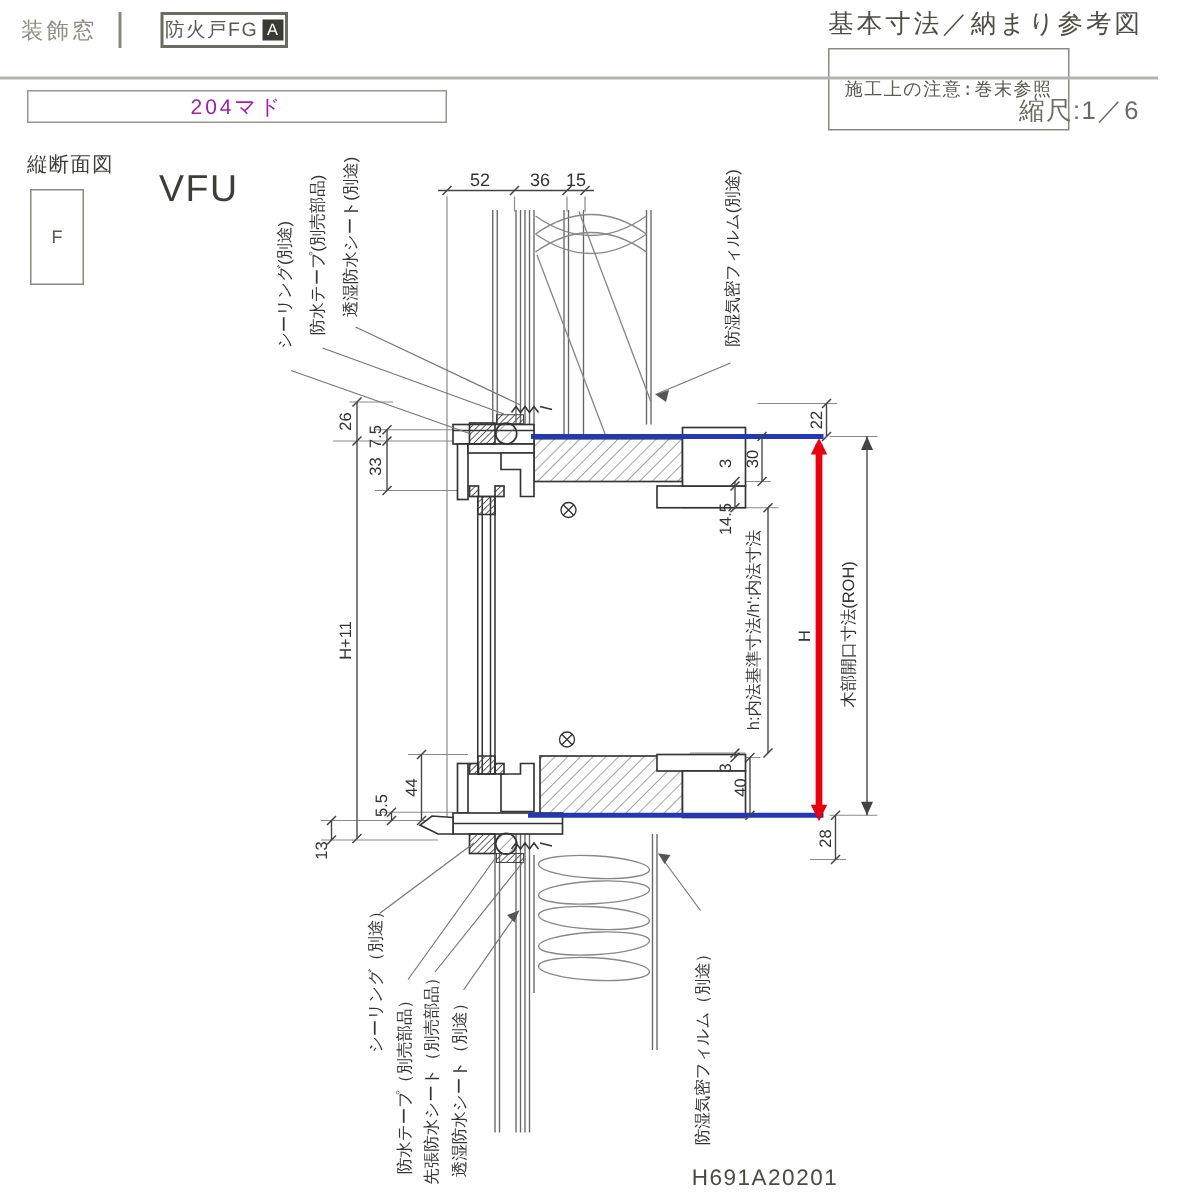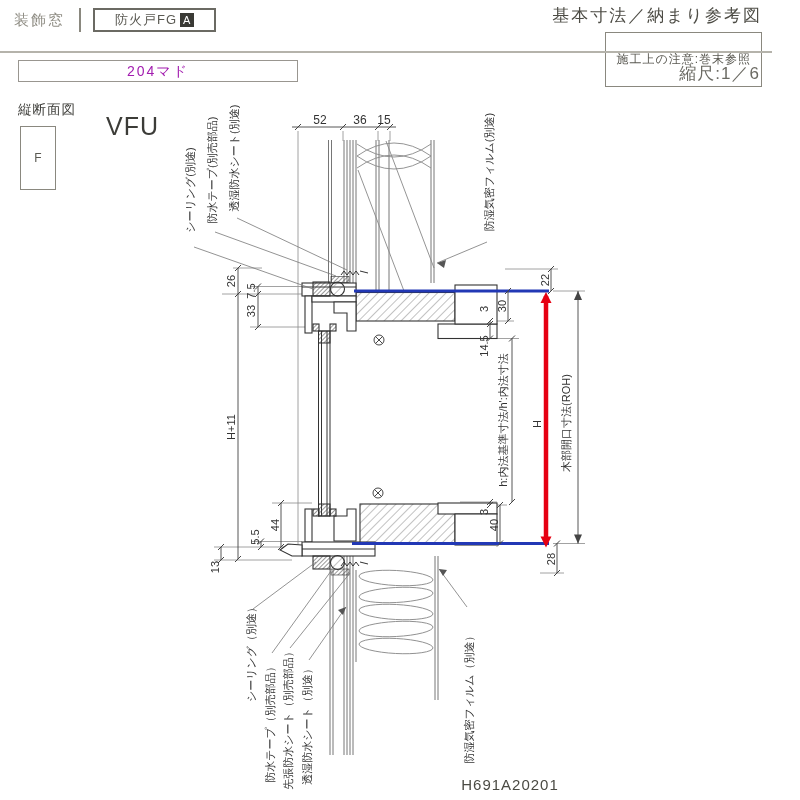--- a/index.html
+++ b/index.html
@@ -1,23 +1,23 @@
 <!DOCTYPE html>
 <html><head>
 <meta charset="utf-8">
 <style>
   html,body{margin:0;padding:0;background:#ffffff;font-family:"Liberation Sans",sans-serif;}
   .page{position:relative;width:772px;height:800px;background:#fff;overflow:hidden;}
   .hdr-left{position:absolute;left:14px;top:8px;display:flex;align-items:center;}
   .category{font-size:15px;color:#908e85;letter-spacing:2px;}
   .vbar{display:inline-block;width:2px;height:24px;background:#8a887f;margin:0 12px 0 14px;}
   .title{font-size:22px;color:#4d4c45;letter-spacing:3px;}
-  .badge{display:inline-flex;align-items:center;border:2px solid #6b6a63;color:#5a5952;font-size:13px;padding:1px 20px;letter-spacing:1px;}
+  .badge{display:inline-flex;align-items:center;border:2px solid #6b6a63;color:#5a5952;font-size:13px;padding:1px 1px;margin-left:14px;letter-spacing:1px;}
   .grade{display:inline-block;background:#3a3a35;color:#fff;font-size:11px;padding:0 3px;margin-left:3px;line-height:14px;}
-  .hdr-right{position:absolute;right:10px;top:4px;text-align:right;}
+  .hdr-right{position:absolute;right:10px;top:4px;text-align:left;font-family:Liberation Mono, monospace;}
   .doc-type{font-size:17px;color:#4d4c45;letter-spacing:2px;}
   .note-box{display:inline-block;border:1px solid #8a887f;font-size:12px;color:#5a5952;padding:18px 10px;margin-top:5px;letter-spacing:1px;}
   .rule{position:absolute;left:0;top:51px;width:800px;height:2px;background:#b5b3ab;}
   .model-box{position:absolute;left:18px;top:60px;width:278px;height:20px;border:1px solid #999690;text-align:center;line-height:20px;font-size:14px;color:#a21caf;letter-spacing:2px;}
   .scale{position:absolute;right:12px;top:62px;font-size:17px;color:#6b6a63;letter-spacing:1px;}
   .view-label{position:absolute;left:18px;top:101px;font-size:13.5px;color:#3c3c38;letter-spacing:1px;}
   .fbox{position:absolute;left:20px;top:126px;width:34px;height:62px;border:1.5px solid #8a887f;display:flex;align-items:center;justify-content:center;font-size:12px;color:#5a5952;}
   .vfu{position:absolute;left:62px;top:112px;font-size:25px;color:#3c3c38;letter-spacing:1px;margin-left:44px;}
   svg{position:absolute;left:0;top:0;}
   svg text{font-family:"Liberation Sans",sans-serif;fill:#333;}

